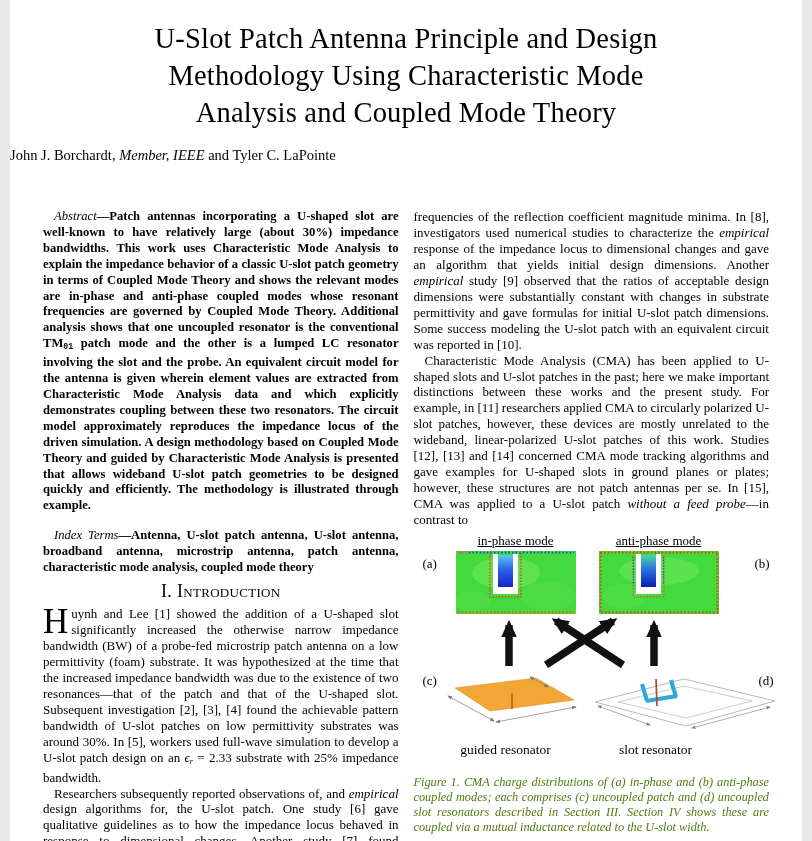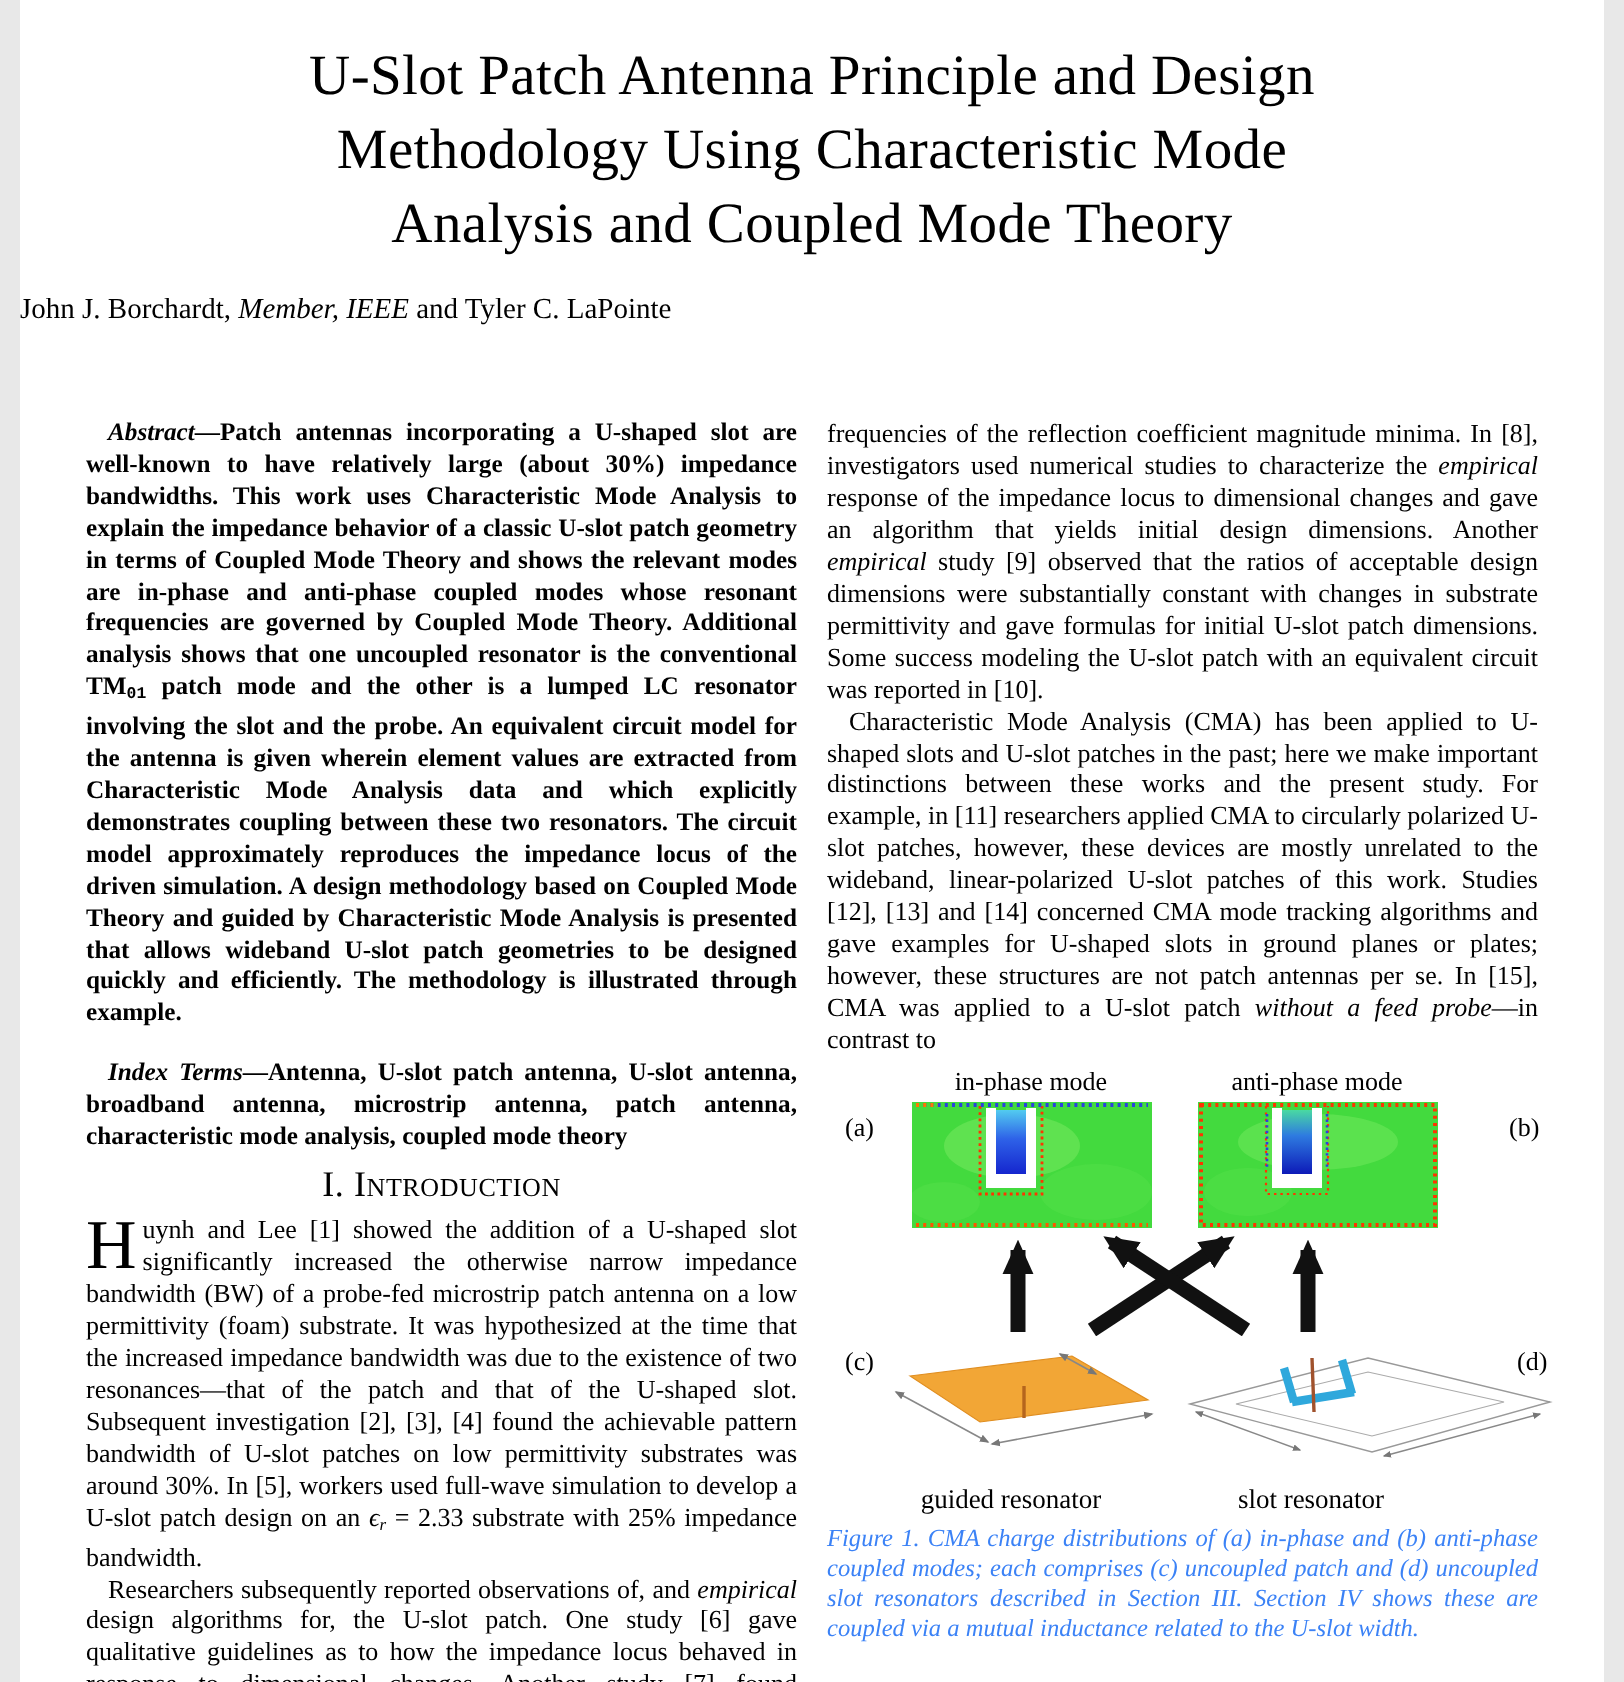--- a/index.html
+++ b/index.html
@@ -14,32 +14,32 @@
   p{margin:0;}
   .bold-para{font-weight:700;font-size:12.6px;line-height:15.9px;}
   .lead-indent{text-indent:11px;}
   .gap-above{margin-top:8px;}
   .section-heading{
     text-align:center;font-variant:small-caps;font-size:18px;
     margin-top:8px;margin-bottom:6px;text-indent:0;letter-spacing:.3px;
   }
   .dropcap{float:left;font-size:35px;line-height:27px;padding:2px 3px 0 0;}
   .seg-i{font-style:italic;}
-  .seg-bi{font-style:italic;font-weight:700;}
+  .seg-bi{font-style:italic;font-weight:400;}
   .seg-sub{font-size:.65em;vertical-align:-.25em;font-family:Liberation Mono, monospace;}
   .seg-isub{font-style:italic;font-size:.65em;vertical-align:-.25em;}
   
   .figure-graphics{position:relative;height:225px;margin-top:5px;}
   .fig-abs{position:absolute;font-size:13px;line-height:15px;}
-  .mode-label{text-align:center;width:120px;top:0;}
+  .mode-label{text-align:center;width:120px;top:0;text-decoration:underline;}
   .res-label{text-align:center;font-size:13.5px;}
   .heatmap{position:absolute;width:120px;height:63px;top:18px;}
   .figcaption{
-    margin-top:4px;font-size:12.3px;line-height:15px;text-align:justify;
-    color:#3b82f6;
+    margin-top:17px;font-size:12.3px;line-height:15px;text-align:justify;
+    color:#4d7c0f;
   }
 </style>
 </head>
 <body>
 
 <div class="page">
 
   <div class="title">
     <div>U-Slot Patch Antenna Principle and Design</div>
     <div>Methodology Using Characteristic Mode</div>

